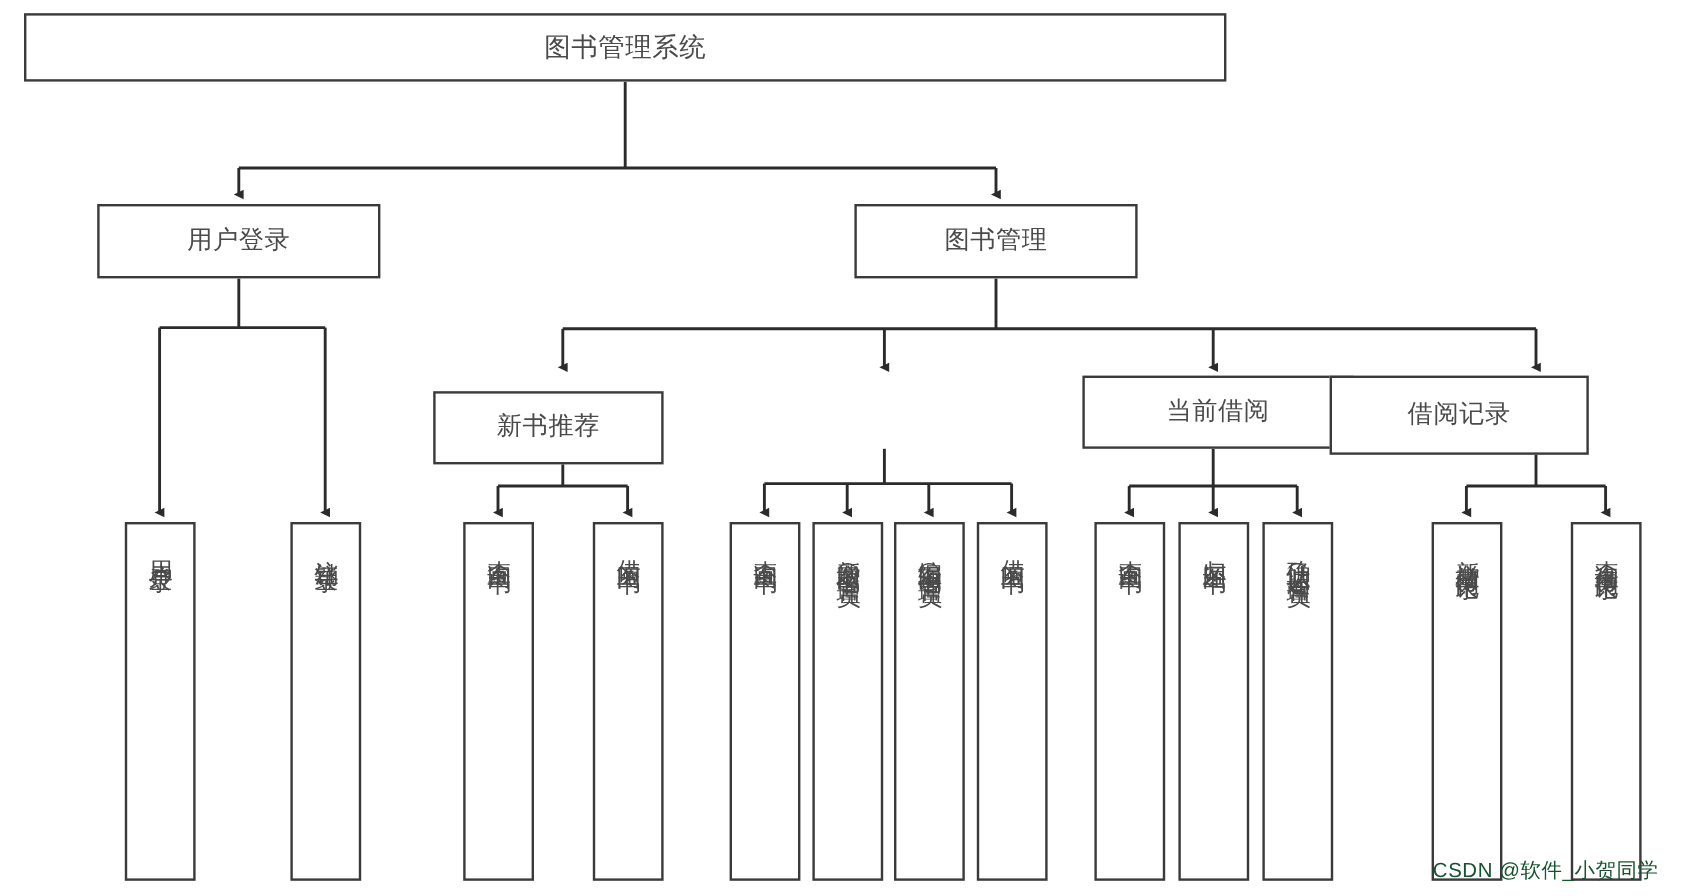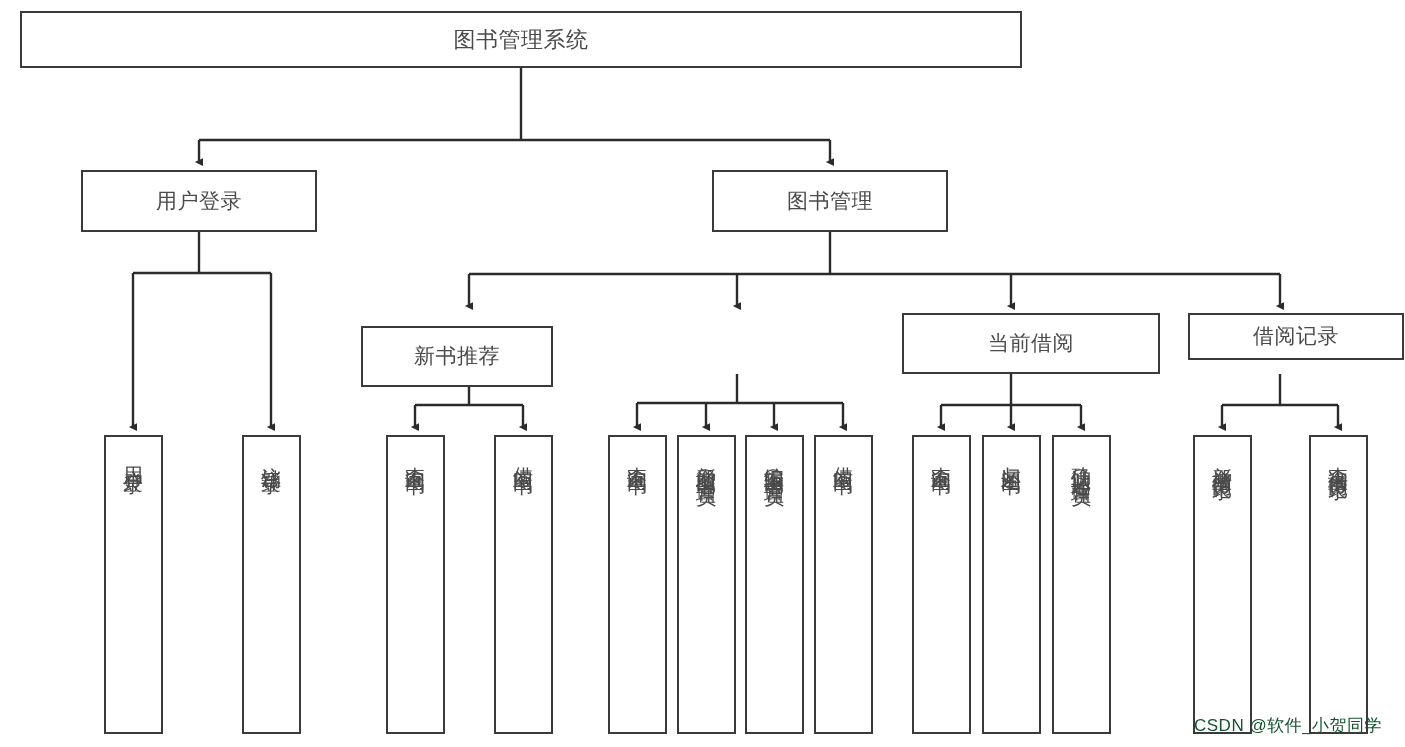--- a/index.html
+++ b/index.html
@@ -138,24 +138,24 @@
   <div class="node" style="left:81px; top:170px; width:236px; height:62px;">
     <span class="label">用户登录</span>
   </div>
   <div class="node" style="left:712px; top:170px; width:236px; height:62px;">
     <span class="label">图书管理</span>
   </div>
 
   <div class="node" style="left:361px; top:326px; width:192px; height:61px;">
     <span class="label">新书推荐</span>
   </div>
-  <div class="node" style="left:902px; top:313px; width:258px; height:61px;">
+  <div class="node" style="left:902px; top:313px; width:226px; height:61px;">
     <span class="label">当前借阅</span>
   </div>
-  <div class="node" style="left:1188px; top:313px; width:216px; height:47px;">
+  <div class="node" style="left:1108px; top:313px; width:216px; height:66px;">
     <span class="label">借阅记录</span>
   </div>
 
   <div class="node vertical" style="left:104px; top:435px; width:59px; height:299px;">
     <span class="label">用户登录</span>
   </div>
   <div class="node vertical" style="left:242px; top:435px; width:59px; height:299px;">
     <span class="label">注销登录</span>
   </div>
 

